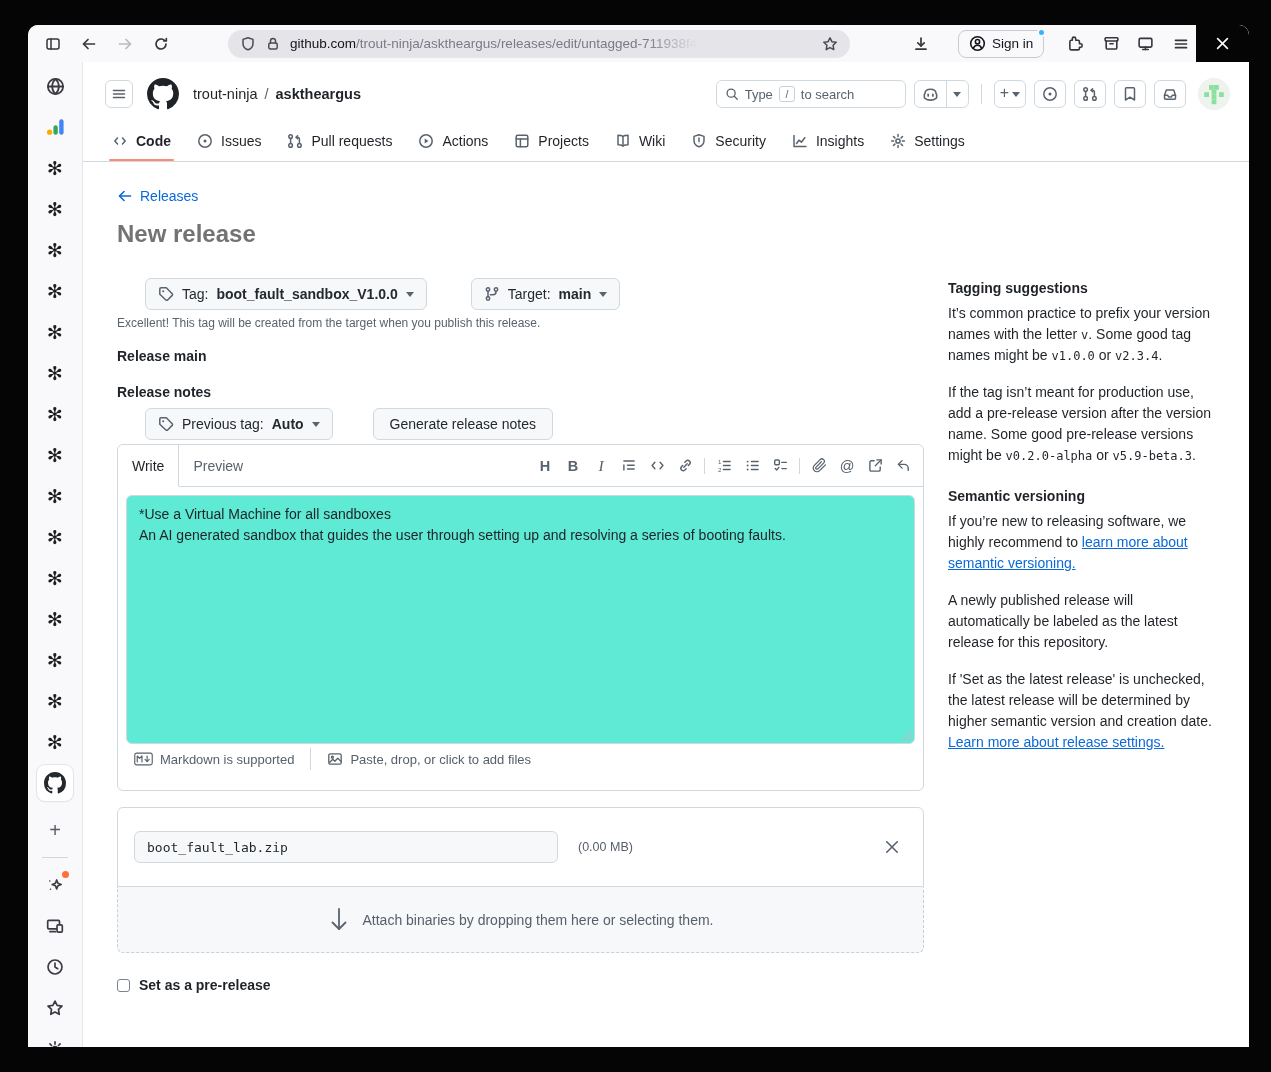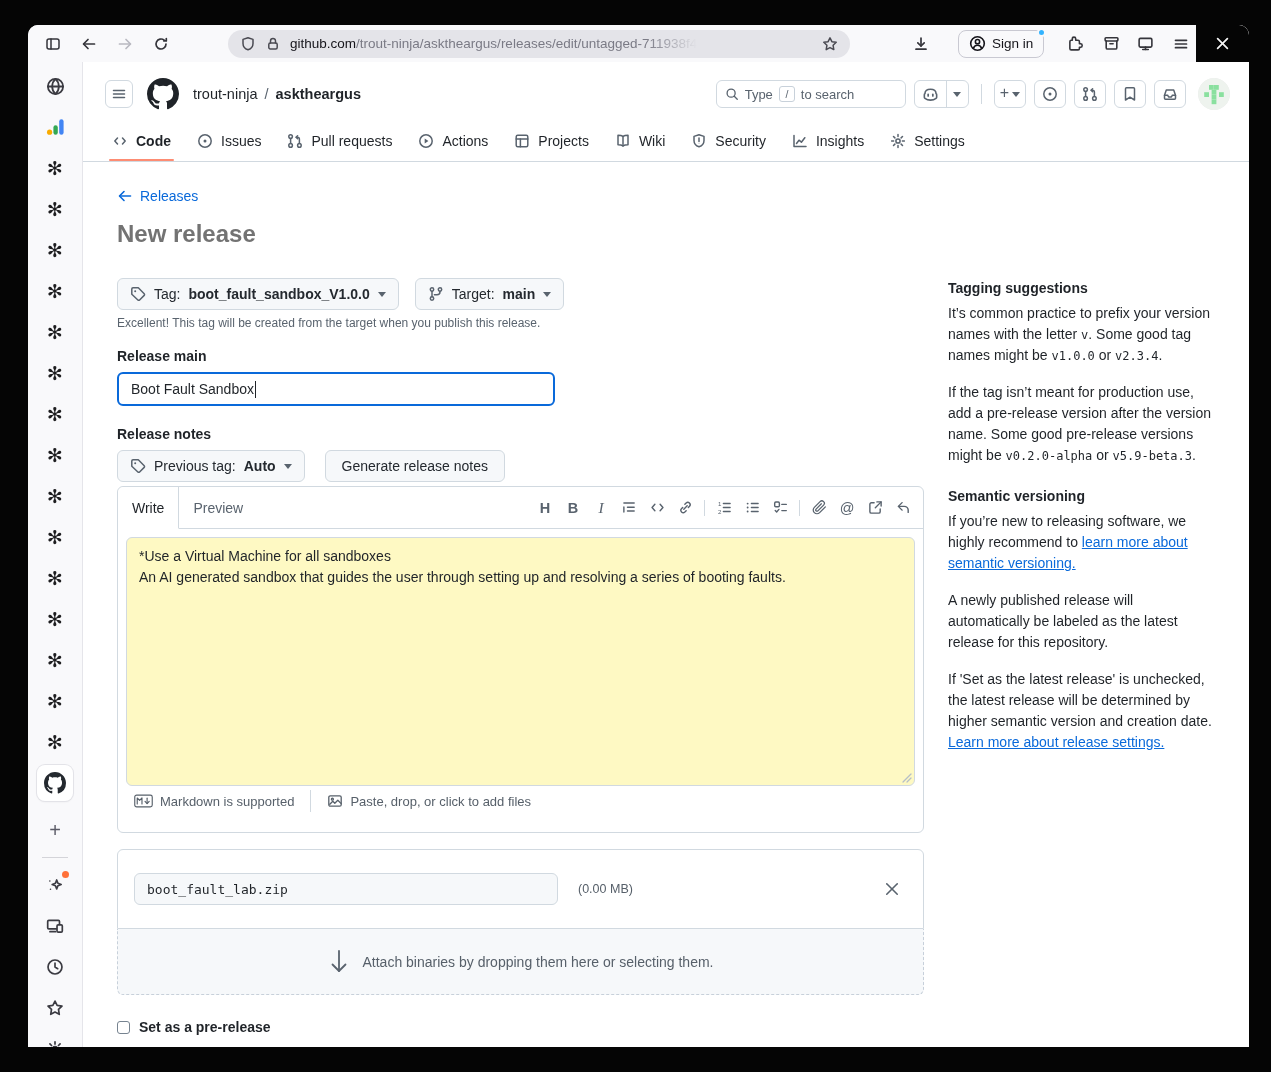--- a/index.html
+++ b/index.html
@@ -78,48 +78,48 @@
 
   .gh-body { flex:1; display:flex; padding:26px 0 0 34px; overflow:hidden; }
   .form-col { flex:0 0 807px; width:807px; }
   .side-col { width:268px; margin-left:24px; padding-top:90px; font-size:14px; color:#1f2328; line-height:1.5; }
 
   .back-link { display:inline-flex; align-items:center; gap:7px; color:#0969da; font-size:14px; text-decoration:none; }
   .page-title { font-size:24px; font-weight:600; color:#737373; margin-top:12px; }
 
   .pick-row { display:flex; gap:16px; margin-top:30px; }
   .gh-btn { height:32px; background:#f6f8fa; border:1px solid #d1d9e0; border-radius:6px;
-            display:inline-flex; align-items:center; gap:8px; padding:0 12px; font-size:14px; color:#24292f; }
+            display:inline-flex; align-items:center; gap:8px; padding:0 12px; font-size:14px; color:#24292f;margin-left:28px; }
   .gh-btn .bicon { color:#59636e; display:flex; }
   .gh-btn b { font-weight:600; }
   .helper { margin-top:6px; font-size:12px; color:#59636e; }
 
   .fld-label { margin-top:18px; font-size:14px; font-weight:600; color:#1f2328; }
   .title-input { margin-top:8px; width:438px; height:34px; border:2px solid #0969da; border-radius:6px;
                  display:flex; align-items:center; padding:0 12px; font-size:14px; color:#1f2328; background:#fff; }
   .tcaret { display:inline-block; width:1px; height:17px; background:#1f2328; margin-left:1px; }
 
-  .notes-row { display:flex; gap:20px; margin-top:8px;align-items:flex-end; }
+  .notes-row { display:flex; gap:12px; margin-top:8px;align-items:flex-end; }
 
   .editor { margin-top:4px; border:1px solid #d1d9e0; border-radius:6px; }
   .ed-head { height:42px; display:flex; align-items:stretch; border-bottom:1px solid #d1d9e0; }
   .ed-tab { display:flex; align-items:center; padding:0 14px; font-size:14px; }
   .ed-tab.write { color:#1f2328; background:#fff; border-right:1px solid #d1d9e0; border-top-left-radius:6px;
                   margin-bottom:-1px; border-bottom:1px solid #fff; }
   .ed-tab.preview { color:#59636e; }
   .ed-tools { margin-left:auto; display:flex; align-items:center; padding-right:6px; color:#59636e; }
   .ed-btn { width:28px; height:28px; display:flex; align-items:center; justify-content:center; border-radius:6px; }
   .g-head { font-size:14.5px; font-weight:600; }
   .g-bold { font-size:14.5px; font-weight:700; }
   .g-italic { font-family:"Liberation Serif","DejaVu Serif",serif; font-style:italic; font-size:15.5px; }
   .g-at { font-size:14.5px; }
   .ed-vdiv { width:1px; height:16px; background:#d1d9e0; margin:0 5px; }
   .ed-bodywrap { padding:8px; }
   .ed-area { position:relative; border:1px solid #d1d9e0; border-radius:6px; min-height:249px;
-             padding:8px 12px; font-size:14px; color:#1f2328; line-height:1.5; background:#fef9c3; }
+             padding:8px 12px; font-size:14px; color:#1f2328; line-height:1.5; background:#5eead4; }
   .resize-h { position:absolute; right:2px; bottom:2px; color:#b7bfc7; }
   .ed-foot { display:flex; align-items:center; padding:0 8px 8px 8px; height:38px; color:#57606a; font-size:13px; }
   .foot-item { display:flex; align-items:center; gap:7px; }
   .foot-vdiv { width:1px; height:22px; background:#d1d9e0; margin:0 16px; }
 
   .attach-box { margin-top:16px; height:80px; border:1px solid #d1d9e0; border-radius:6px 6px 0 0;
                 display:flex; align-items:center; padding:0 16px; }
   .file-input { width:424px; height:32px; background:#f6f8fa; border:1px solid #d1d9e0; border-radius:6px;
                 font-family:"DejaVu Sans Mono","Liberation Mono",monospace; font-size:13px; color:#1f2328;
                 padding:0 12px; outline:none; }
@@ -606,24 +606,20 @@
                   </svg>
                 </span>
               <span>Target:</span>
               <b>main</b>
               <span class="caret"></span>
             </div>
           </div>
           <div class="helper">Excellent! This tag will be created from the target when you publish this release.</div>
 
           <div class="fld-label">Release main</div>
-          <div class="title-input">
-            <span>Boot Fault Sandbox</span>
-            <span class="tcaret"></span>
-          </div>
 
           <div class="fld-label" style="margin-top:20px">Release notes</div>
           <div class="notes-row">
             <div class="gh-btn">
               <span class="bicon">
                   <svg width="16" height="16" viewBox="0 0 16 16" class="stk">
                     <path d="M1.8 8.3V3a1.2 1.2 0 0 1 1.2-1.2h5.3l5.9 5.9a1.2 1.2 0 0 1 0 1.7l-4.6 4.6a1.2 1.2 0 0 1-1.7 0z"></path>
                     <circle cx="5.2" cy="5.2" r="1" fill="currentColor" stroke="none"></circle>
                   </svg>
                 </span>

